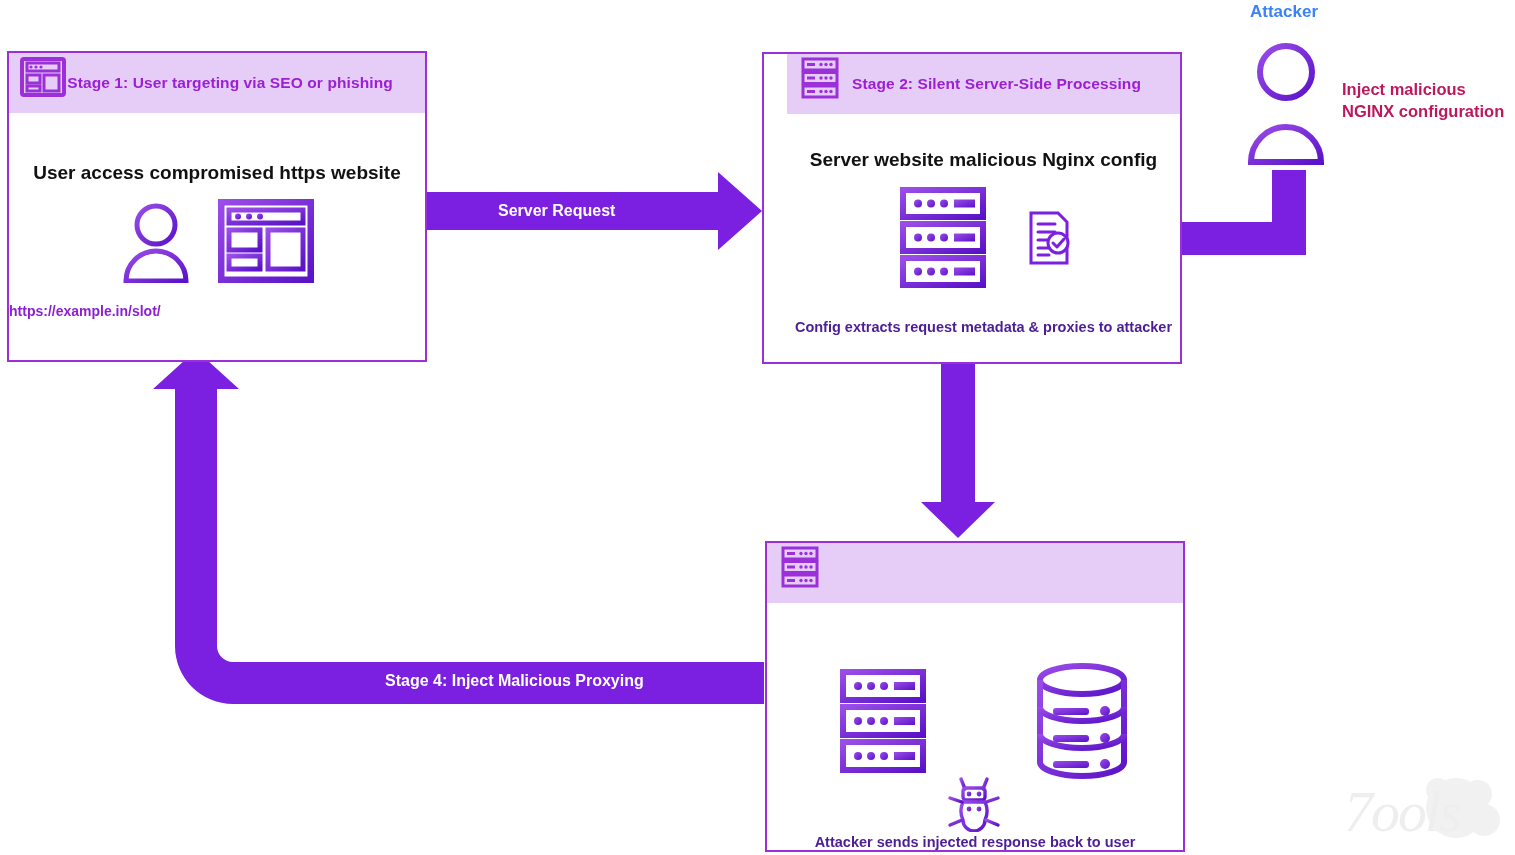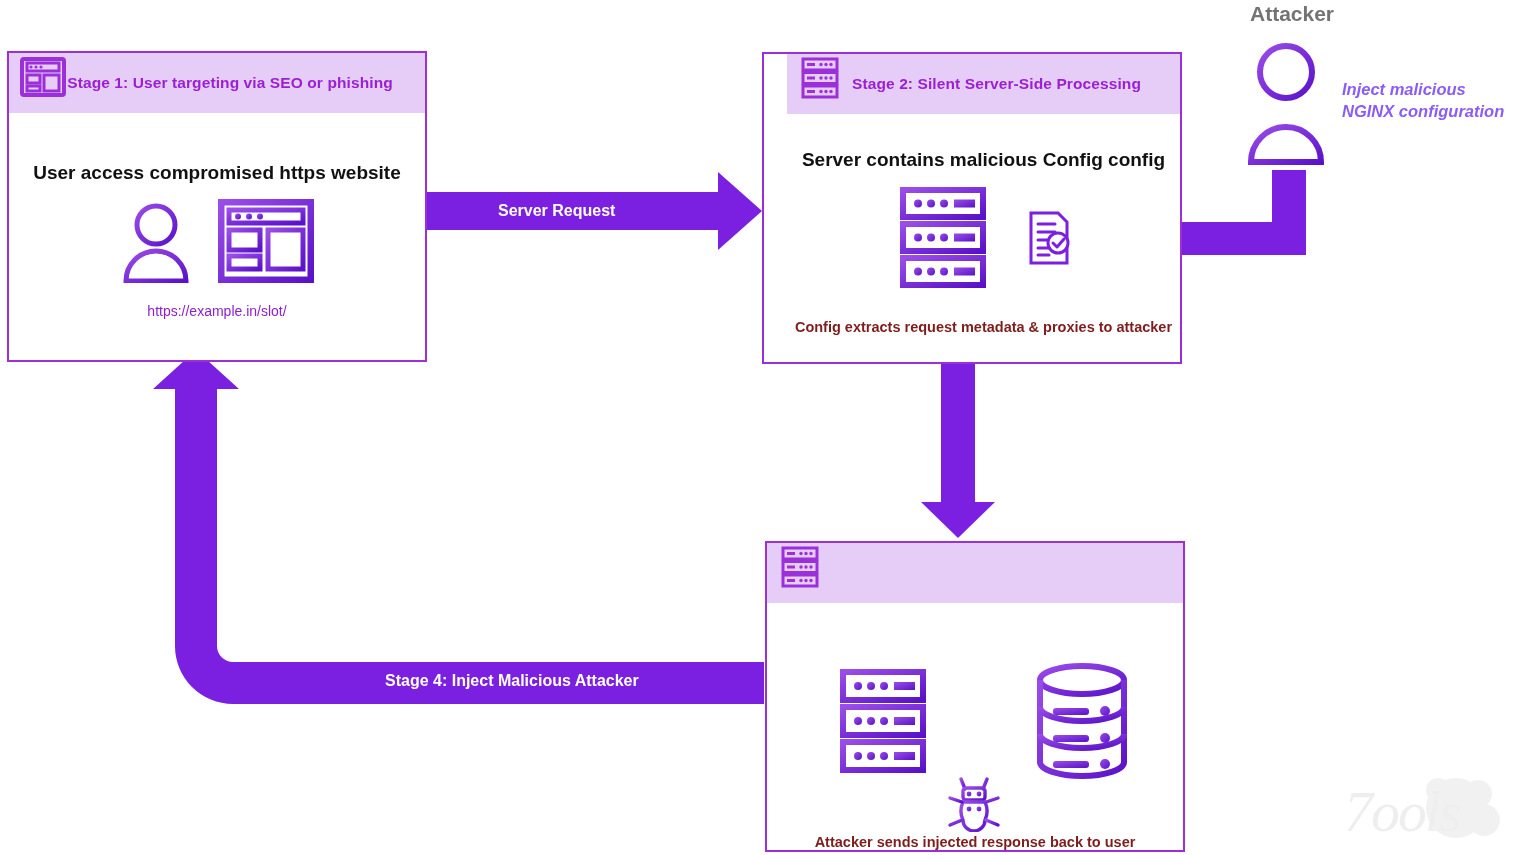--- a/index.html
+++ b/index.html
@@ -24,31 +24,31 @@
     width:100%;text-align:center;color:#9b1fd4;font-size:15.5px;font-weight:bold;
     padding-left:26px;box-sizing:border-box;letter-spacing:.1px;
   }
   .stage-body{position:relative;height:calc(100% - 50px);}
   .headline{
     position:absolute;left:0;right:0;text-align:center;
     color:#111111;font-weight:bold;font-size:19px;
   }
   .caption{
     position:absolute;left:0;right:0;text-align:center;
-    color:#7f1d1d;font-weight:bold;font-size:14.5px;
+    color:#4c1d95;font-weight:bold;font-size:14.5px;
   }
   .url-label{
-    position:absolute;left:0;right:0;text-align:center;
-    color:#8b1fd1;font-weight:normal;font-size:14px;
+    position:absolute;left:0;right:0;text-align:left;
+    color:#8b1fd1;font-weight:bold;font-size:14px;
   }
 
   
   .free-label{position:absolute;font-weight:bold;}
-  #attacker-label{left:1250px;top:2px;font-size:21px;color:#737373;}
-  #inject-label{left:1342px;top:78px;font-size:16.5px;color:#8b5cf6;line-height:1.35;font-style:italic;}
+  #attacker-label{left:1250px;top:2px;font-size:17px;color:#3b82f6;}
+  #inject-label{left:1342px;top:78px;font-size:16.5px;color:#be185d;line-height:1.35;}
 
   
   .arrow-text{
     position:absolute;color:#ffffff;font-weight:bold;font-size:16px;
     white-space:nowrap;
   }
   .arrow-text.small{font-size:13.5px;}
   svg.layer{position:absolute;left:0;top:0;width:1515px;height:855px;pointer-events:none;}
 
   
@@ -98,21 +98,21 @@
 
     <g>
       <path d="M 903 698 L 1000 698 L 1000 681 L 1037 712 L 1000 743 L 1000 726 L 903 726 Z" fill="#7b1fe0"></path>
     </g>
   </svg>
 
   <div class="arrow-text" style="left:498px;top:202px;">Server Request</div>
 
   <div class="arrow-text" style="left:958px;top:388px;transform:translateX(-50%) rotate(90deg);transform-origin:left center;">Server Request</div>
 
-  <div class="arrow-text" style="left:385px;top:672px;">Stage 4: Inject Malicious Attacker</div>
+  <div class="arrow-text" style="left:385px;top:672px;">Stage 4: Inject Malicious Proxying</div>
 
   <div class="arrow-text small" style="left:938px;top:703px;">Metadata</div>
 
   <div class="stage-box" id="stage1-box" style="left:7px;top:51px;width:420px;height:311px;">
     <div class="stage-header">
       <span class="stage-header-icon">
         <svg width="52" height="52" viewBox="0 0 52 52">
           <rect x="5" y="8" width="42" height="36" rx="2" fill="none" stroke="#9b30d9" stroke-width="4"></rect>
           <rect x="10" y="12" width="32" height="8" fill="none" stroke="#9b30d9" stroke-width="3"></rect>
           <circle cx="14" cy="16" r="1.6" fill="#9b30d9"></circle>
@@ -174,21 +174,21 @@
             <rect x="12" y="38" width="8" height="3"></rect>
             <circle cx="26" cy="39.5" r="1.7"></circle>
               <circle cx="31" cy="39.5" r="1.7"></circle>
               <circle cx="36" cy="39.5" r="1.7"></circle>
           </g>
         </svg>
       </span>
       <span class="stage-title">Stage 2: Silent Server-Side Processing</span>
     </div>
     <div class="stage-body">
-      <div class="headline" style="top:35px;">Server contains malicious Config config</div>
+      <div class="headline" style="top:35px;">Server website malicious Nginx config</div>
 
       <div style="position:absolute;left:0;right:0;top:72px;display:flex;justify-content:center;align-items:center;gap:20px;">
         <span>
           <svg width="92" height="104" viewBox="0 0 92 104">
             <g stroke="url(#gradIcon)" stroke-width="6" fill="none">
               <rect x="6" y="4" width="80" height="27"></rect>
               <rect x="6" y="38" width="80" height="27"></rect>
               <rect x="6" y="72" width="80" height="27"></rect>
             </g>
             <g fill="url(#gradIcon)">

